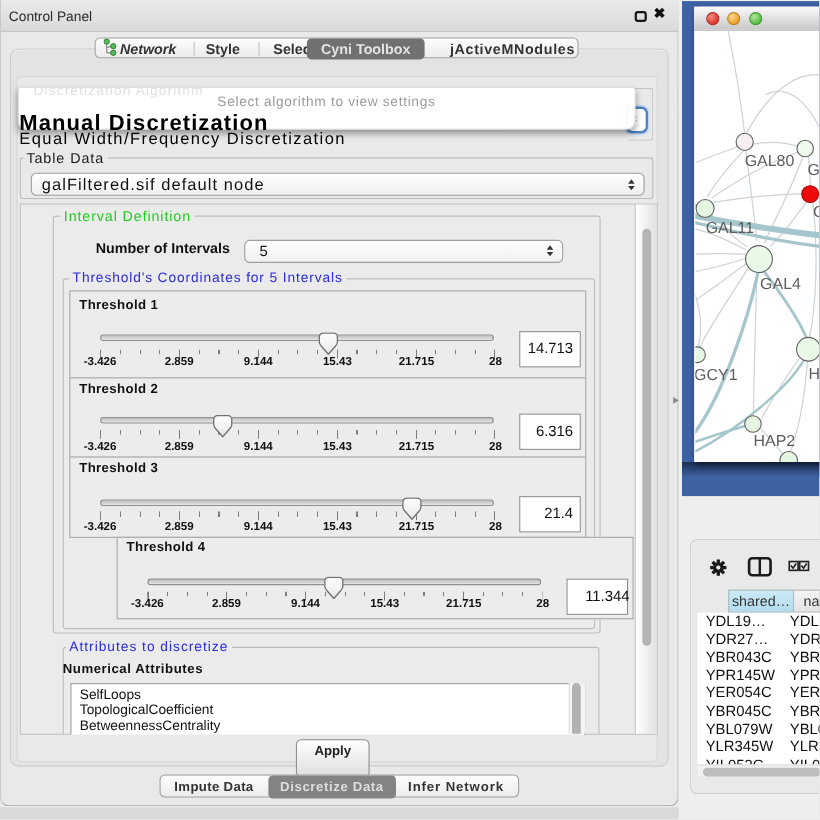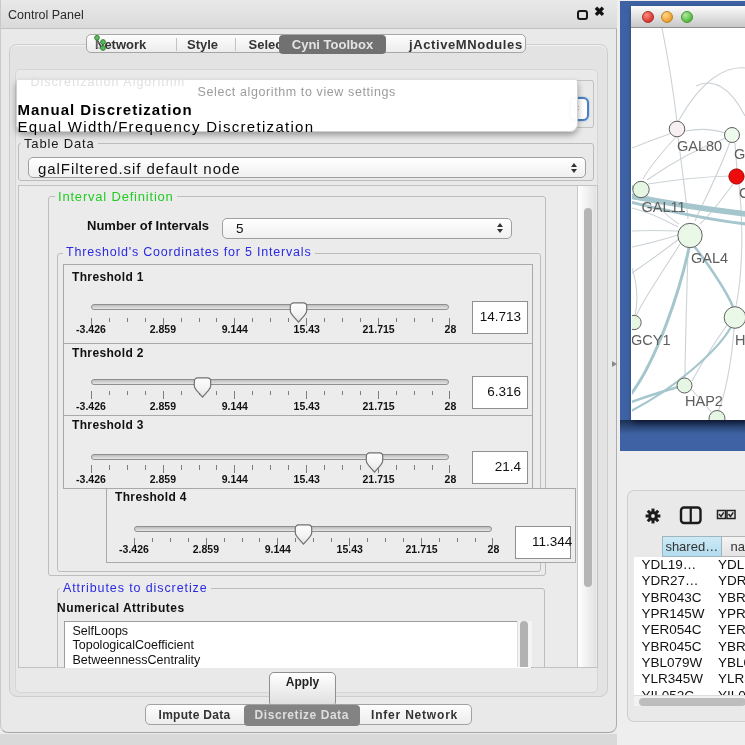--- a/index.html
+++ b/index.html
@@ -62,24 +62,24 @@
 
 
 #apply { left:268px; top:671.5px; width:67px; height:35px; background:linear-gradient(#ffffff,#dedede); border:1px solid #8f8f8f; border-radius:5px; text-align:center; font-size:12px; font-weight:bold; color:#222; line-height:18px; }
 
 
 #btabs { left:143.5px; top:703.5px; width:327px; height:21.5px; background:linear-gradient(#fdfdfd,#ececec); border:1px solid #a2a2a2; border-radius:5px; font-size:12px; font-weight:bold; color:#333; }
 #btabs span { position:absolute; top:3.5px; white-space:nowrap; }
 #btabs .sel { position:absolute; left:98px; top:0; width:116.5px; height:21.5px; background:#838383; border-radius:4px; color:#dedede; text-align:center; line-height:21px; }
 
 
-#popup { left:14.5px; top:79.5px; width:562.5px; height:52px; background:rgba(255,255,255,0.96); border:1px solid #d0d0d0; border-top:none; border-radius:2px 2px 8px 8px; box-shadow:0 3px 6px rgba(0,0,0,0.35); }
+#popup { left:14.5px; top:79.5px; width:562.5px; height:38px; background:rgba(255,255,255,0.96); border:1px solid #d0d0d0; border-top:none; border-radius:2px 2px 8px 8px; box-shadow:0 3px 6px rgba(0,0,0,0.35); }
 #popup .ghost { position:absolute; left:14px; top:-5px; font-size:12.5px; letter-spacing:1px; color:#e0e0e1; }
 #popup .hint { position:absolute; left:0; right:0; top:5px; text-align:center; font-size:12.5px; letter-spacing:0.6px; color:#9c9c9c; }
-#popup .it1 { position:absolute; left:1px; top:21px; font-size:15px; font-weight:bold; color:#000; letter-spacing:1px; }
+#popup .it1 { position:absolute; left:1px; top:21px; font-size:20px; font-weight:bold; color:#000; letter-spacing:1px; }
 #popup .it2 { position:absolute; left:1px; top:38px; font-size:15px; color:#000; letter-spacing:1.3px; }
 
 
 #combo-sliver { left:568px; top:97px; width:19.5px; height:24px; background:#fff; border:2.5px solid #4b80c2; border-radius:6px; box-shadow:0 0 2px #7aa6dd; }
 
 
 #rightbg { left:617px; top:0; width:128px; height:745px; background:#eeeeee; }
 #bluewin { left:620px; top:1px; width:125px; height:450px; background:#3e62a4; }
 #macwin { left:631px; top:6px; width:114px; height:414px; background:#fff; box-shadow:2px 3px 6px rgba(0,0,20,0.55); }
 #mactitle { left:0; top:0; width:114px; height:22px; background:linear-gradient(#fbfbfb,#c8c8c8); border-bottom:1px solid #8e8e8e; border-top-left-radius:5px; }
@@ -110,21 +110,21 @@
     <div id="cp-title" class="abs">
         <span class="txt">Control Panel</span>
       </div>
     <div id="btn-float" class="abs"></div>
     <div id="btn-close" class="abs">✖</div>
 
     <div id="outer" class="abs"></div>
     <div id="inner" class="abs"></div>
 
     <div id="tabbar" class="abs">
-      <span style="left:8px;">Network</span>
+      <span style="left:22px;font-style:italic;">Network</span>
       <div class="sep" style="left:88.5px;"></div>
       <span style="left:100px;">Style</span>
       <div class="sep" style="left:148px;"></div>
       <span style="left:161.5px;">Select</span>
       <div class="sel"><span style="position:static;">Cyni Toolbox</span></div>
       <span style="left:322px; letter-spacing:0.6px;">jActiveMNodules</span>
     </div>
     <svg class="abs" width="12" height="16" viewBox="0 0 12 16" style="left:93px; top:35px;">
       <path d="M3,3 L3,13 M3,8 L9,7 M3,13 L9,13" stroke="#8a8a8a" stroke-width="1.1" fill="none"></path>
       <circle cx="3" cy="2.8" r="2.4" fill="#5cb85c" stroke="#2f7d2f" stroke-width="0.9"></circle>

